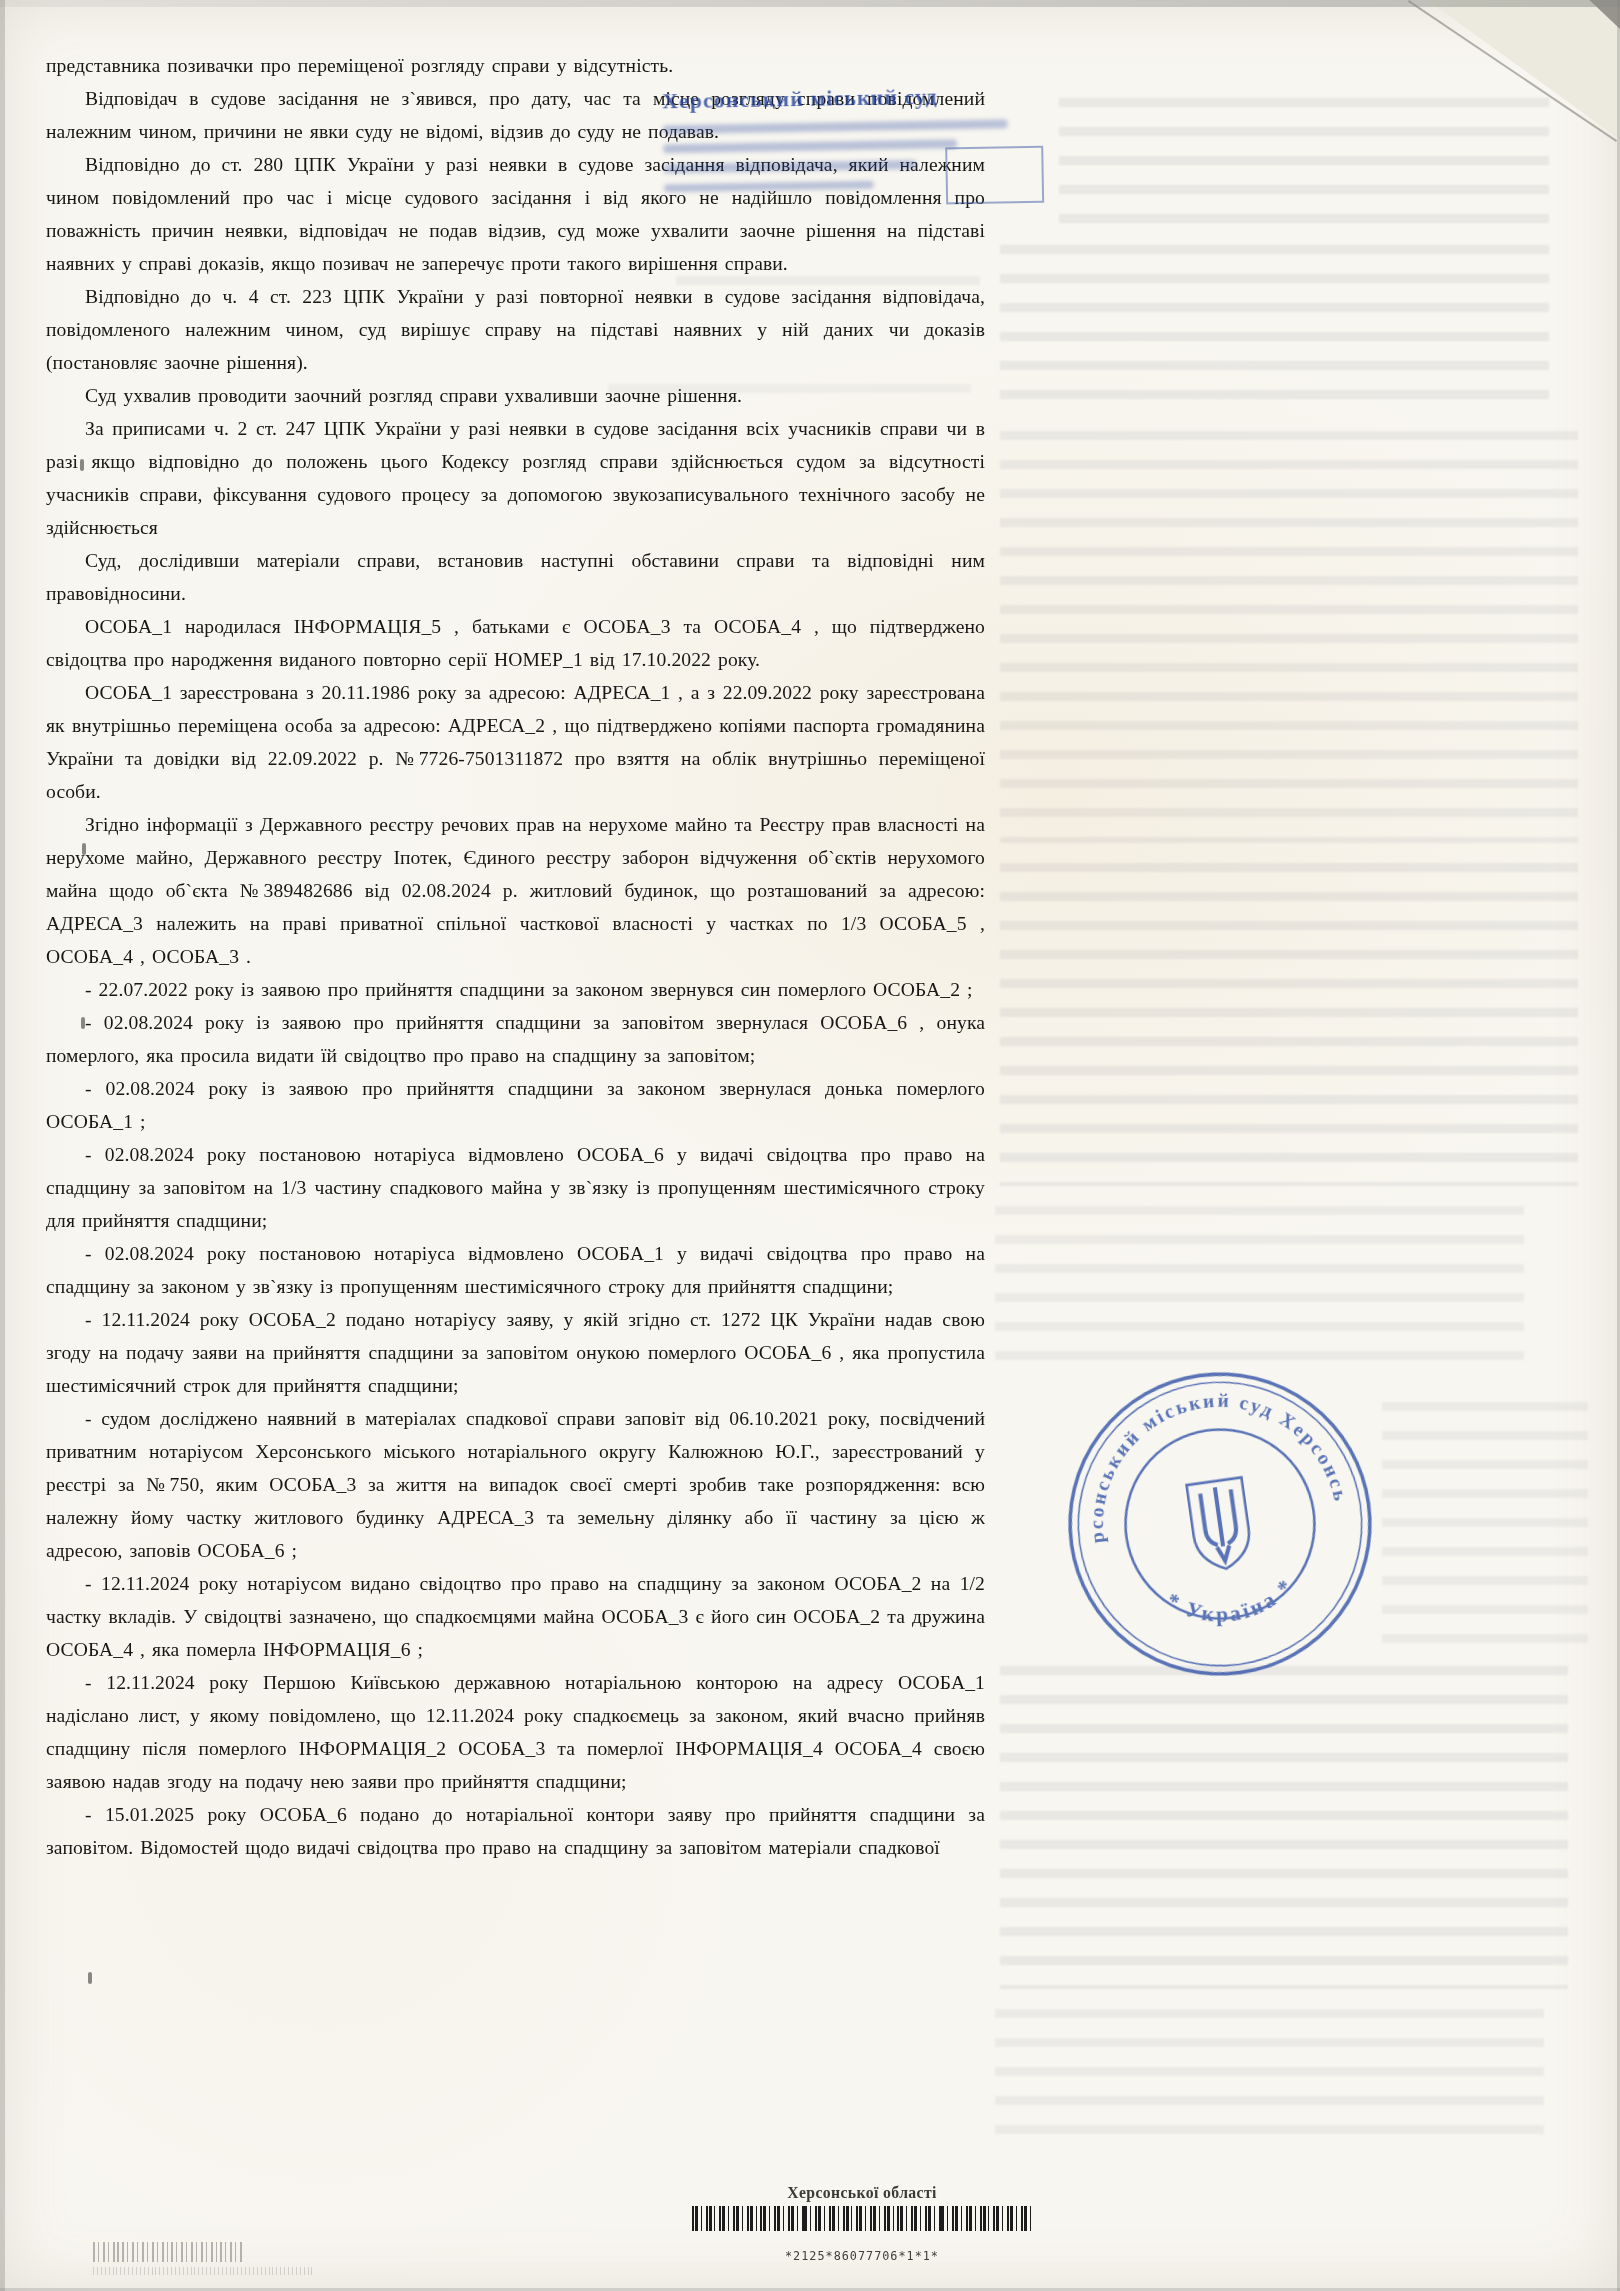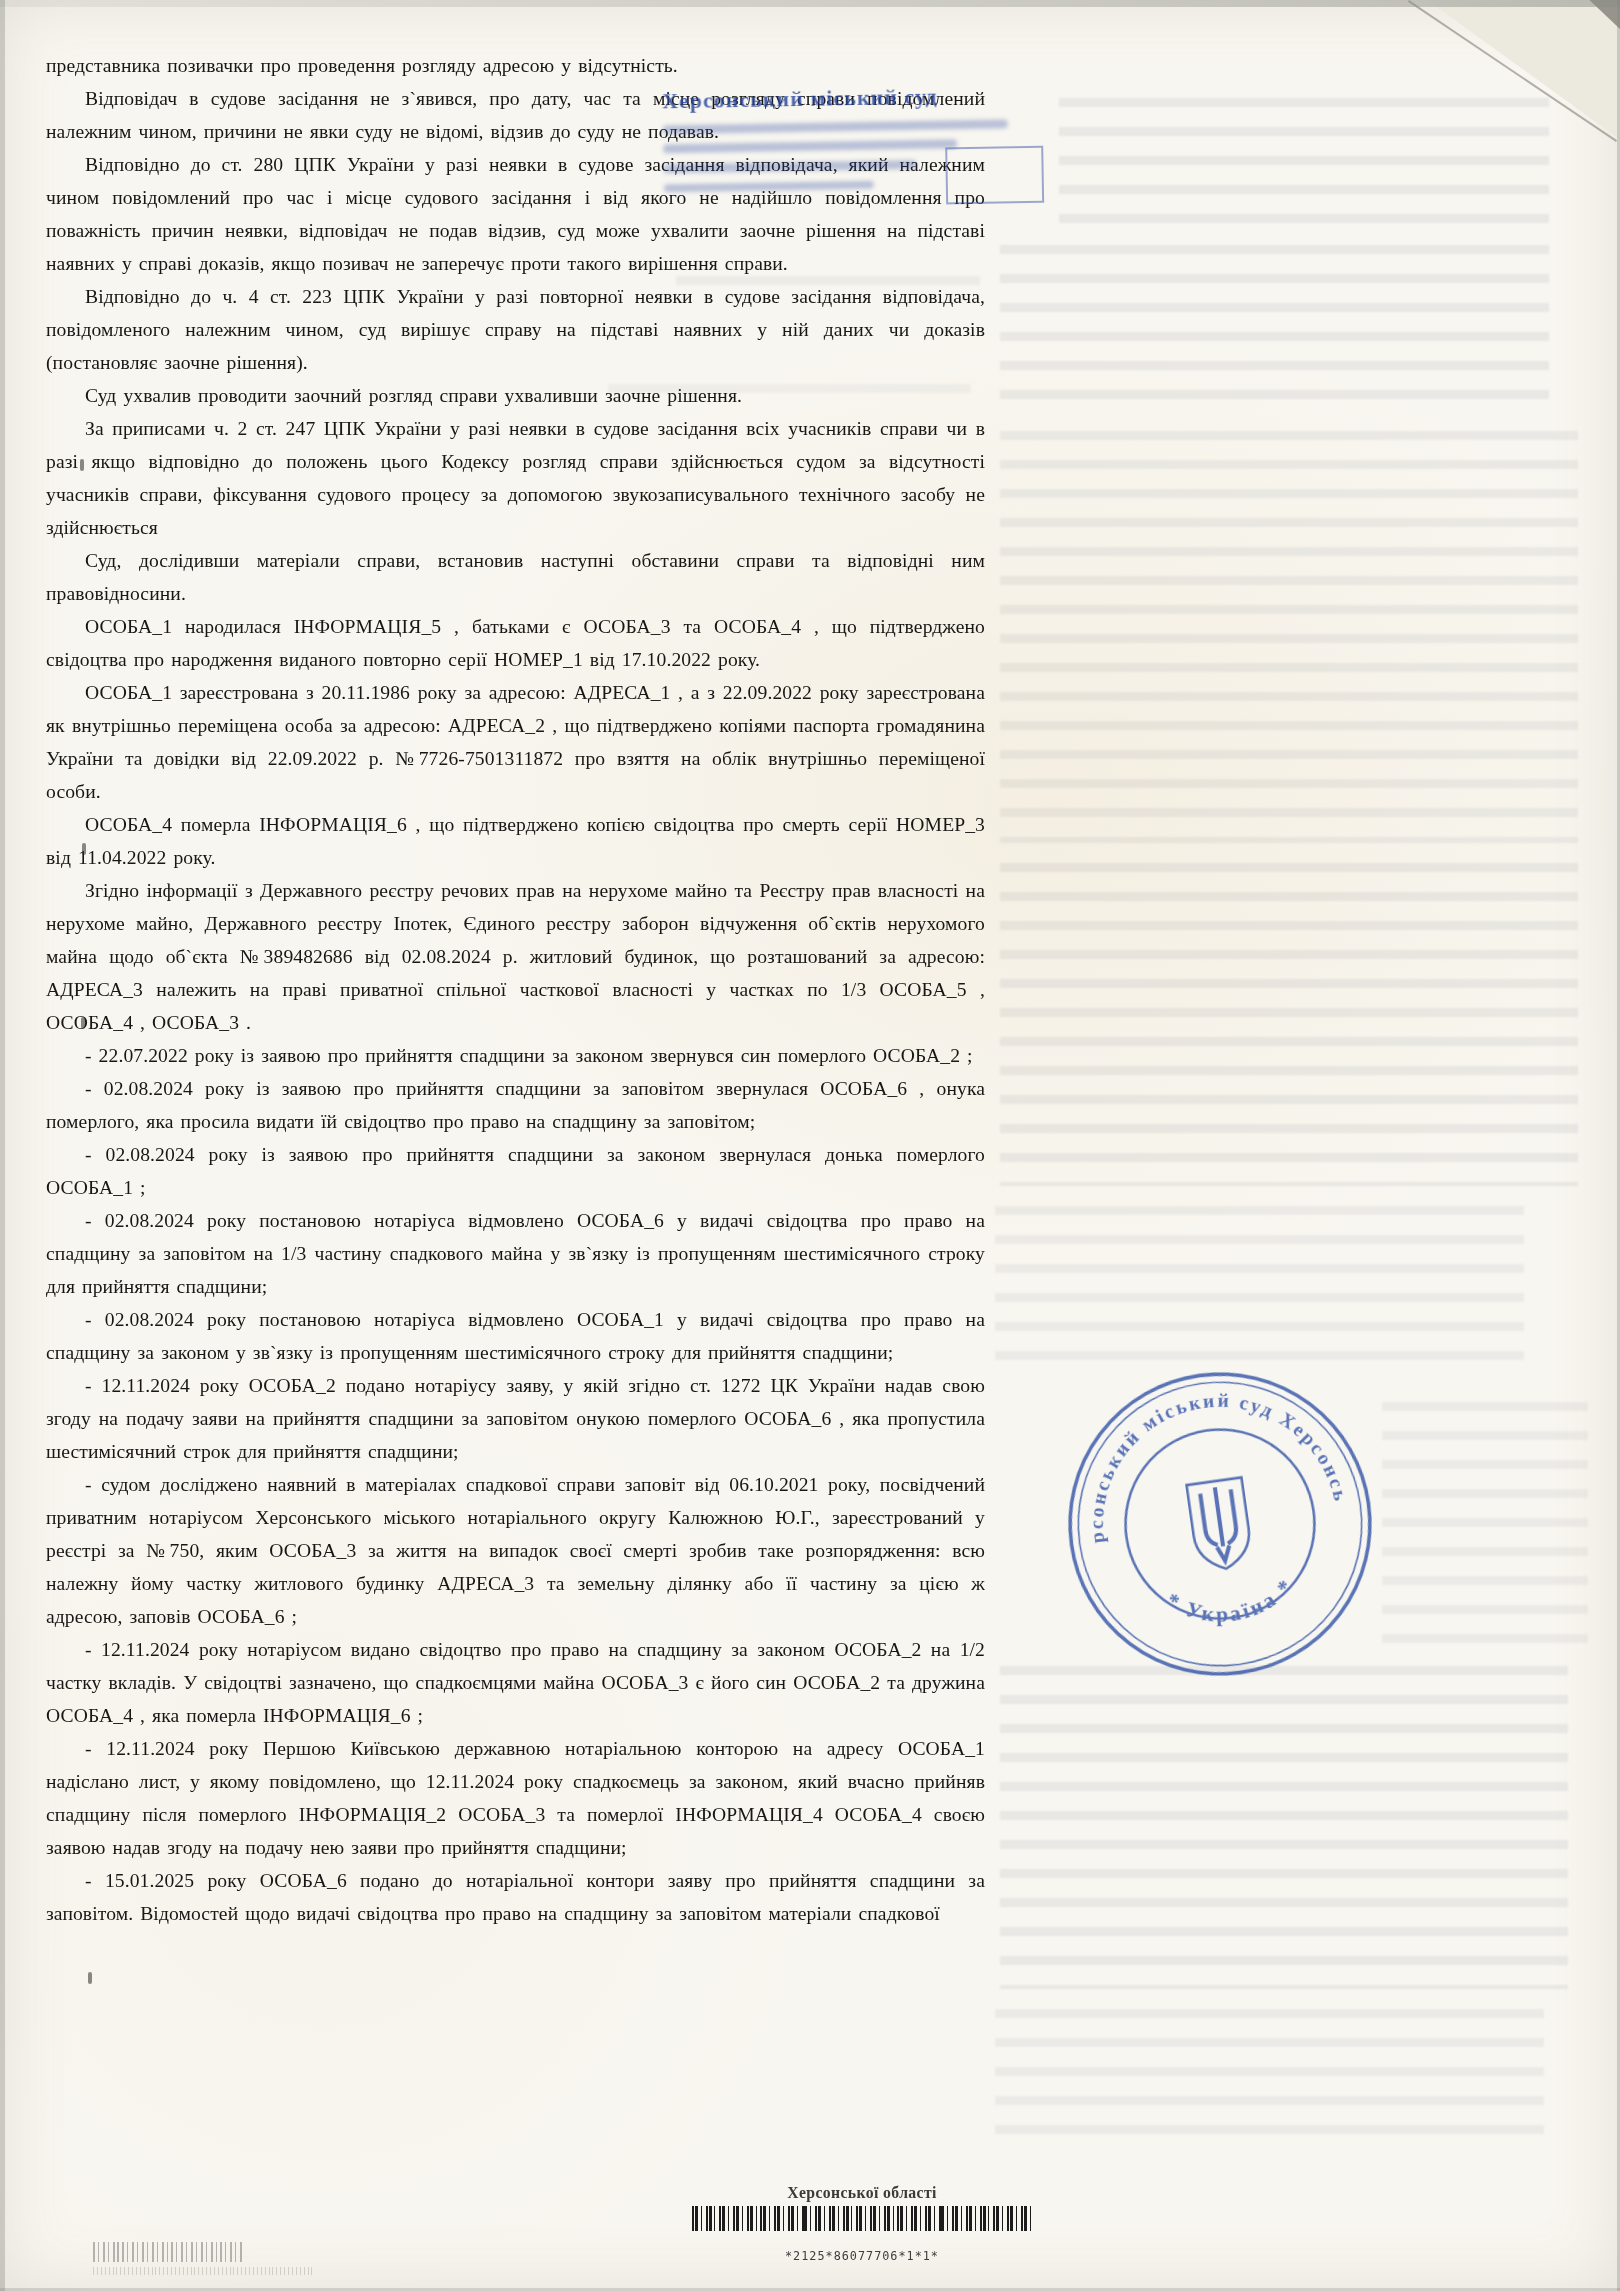--- a/index.html
+++ b/index.html
@@ -78,30 +78,29 @@
   <div class="bleed" style="left:1000px; top:431px;  width:578px; height:412px; opacity:.45"></div>
   <div class="bleed" style="left:1000px; top:863px;  width:578px; height:323px; opacity:.5"></div>
   <div class="bleed" style="left:995px; top:1206px; width:529px; height:167px; opacity:.4"></div>
   <div class="bleed" style="left:1382px; top:1402px; width:206px; height:245px; opacity:.4"></div>
   <div class="bleed" style="left:1000px; top:1666px; width:568px; height:323px; opacity:.5"></div>
   <div class="bleed" style="left:995px; top:2009px; width:549px; height:127px; opacity:.4"></div>
   <div class="bleed" style="left:676px;  top:276px;  width:304px; height:13.7px;  opacity:.35"></div>
   <div class="bleed" style="left:608px;  top:384px;  width:363px; height:29px;  opacity:.3"></div>
 
   <main class="content">
-    <p class="no-indent">представника позивачки про проведення розгляду адресою у відсутність.</p>
+    <p class="no-indent">представника позивачки про переміщеної розгляду справи у відсутність.</p>
     <p>Відповідач в судове засідання не з`явився, про дату, час та місце розгляду справи повідомлений належним чином, причини не явки суду не відомі, відзив до суду не подавав.</p>
     <p>Відповідно до ст. 280 ЦПК України у разі неявки в судове засідання відповідача, який належним чином повідомлений про час і місце судового засідання і від якого не надійшло повідомлення про поважність причин неявки, відповідач не подав відзив, суд може ухвалити заочне рішення на підставі наявних у справі доказів, якщо позивач не заперечує проти такого вирішення справи.</p>
     <p>Відповідно до ч. 4 ст. 223 ЦПК України у разі повторної неявки в судове засідання відповідача, повідомленого належним чином, суд вирішує справу на підставі наявних у ній даних чи доказів (постановляє заочне рішення).</p>
     <p>Суд ухвалив проводити заочний розгляд справи ухваливши заочне рішення.</p>
     <p>За приписами ч. 2 ст. 247 ЦПК України у разі неявки в судове засідання всіх учасників справи чи в разі якщо відповідно до положень цього Кодексу розгляд справи здійснюється судом за відсутності учасників справи, фіксування судового процесу за допомогою звукозаписувального технічного засобу не здійснюється</p>
     <p>Суд, дослідивши матеріали справи, встановив наступні обставини справи та відповідні ним правовідносини.</p>
     <p>ОСОБА_1 народилася ІНФОРМАЦІЯ_5 , батьками є ОСОБА_3 та ОСОБА_4 , що підтверджено свідоцтва про народження виданого повторно серії НОМЕР_1 від 17.10.2022 року.</p>
     <p>ОСОБА_1 зареєстрована з 20.11.1986 року за адресою: АДРЕСА_1 , а з 22.09.2022 року зареєстрована як внутрішньо переміщена особа за адресою: АДРЕСА_2 , що підтверджено копіями паспорта громадянина України та довідки від 22.09.2022 р. №7726-7501311872 про взяття на облік внутрішньо переміщеної особи.</p>
-    <p>ОСОБА_4 померла ІНФОРМАЦІЯ_6 , що підтверджено копією свідоцтва про смерть серії НОМЕР_3 від 11.04.2022 року.</p>
     <p>Згідно інформації з Державного реєстру речових прав на нерухоме майно та Реєстру прав власності на нерухоме майно, Державного реєстру Іпотек, Єдиного реєстру заборон відчуження об`єктів нерухомого майна щодо об`єкта №389482686 від 02.08.2024 р. житловий будинок, що розташований за адресою: АДРЕСА_3 належить на праві приватної спільної часткової власності у частках по 1/3 ОСОБА_5 , ОСОБА_4 , ОСОБА_3 .</p>
     <p>- 22.07.2022 року із заявою про прийняття спадщини за законом звернувся син померлого ОСОБА_2 ;</p>
     <p>- 02.08.2024 року із заявою про прийняття спадщини за заповітом звернулася ОСОБА_6 , онука померлого, яка просила видати їй свідоцтво про право на спадщину за заповітом;</p>
     <p>- 02.08.2024 року із заявою про прийняття спадщини за законом звернулася донька померлого ОСОБА_1 ;</p>
     <p>- 02.08.2024 року постановою нотаріуса відмовлено ОСОБА_6 у видачі свідоцтва про право на спадщину за заповітом на 1/3 частину спадкового майна у зв`язку із пропущенням шестимісячного строку для прийняття спадщини;</p>
     <p>- 02.08.2024 року постановою нотаріуса відмовлено ОСОБА_1 у видачі свідоцтва про право на спадщину за законом у зв`язку із пропущенням шестимісячного строку для прийняття спадщини;</p>
     <p>- 12.11.2024 року ОСОБА_2 подано нотаріусу заяву, у якій згідно ст. 1272 ЦК України надав свою згоду на подачу заяви на прийняття спадщини за заповітом онукою померлого ОСОБА_6 , яка пропустила шестимісячний строк для прийняття спадщини;</p>
     <p>- судом досліджено наявний в матеріалах спадкової справи заповіт від 06.10.2021 року, посвідчений приватним нотаріусом Херсонського міського нотаріального округу Калюжною Ю.Г., зареєстрований у реєстрі за №750, яким ОСОБА_3 за життя на випадок своєї смерті зробив таке розпорядження: всю належну йому частку житлового будинку АДРЕСА_3 та земельну ділянку або її частину за цією ж адресою, заповів ОСОБА_6 ;</p>
     <p>- 12.11.2024 року нотаріусом видано свідоцтво про право на спадщину за законом ОСОБА_2 на 1/2 частку вкладів. У свідоцтві зазначено, що спадкоємцями майна ОСОБА_3 є його син ОСОБА_2 та дружина ОСОБА_4 , яка померла ІНФОРМАЦІЯ_6 ;</p>
     <p>- 12.11.2024 року Першою Київською державною нотаріальною конторою на адресу ОСОБА_1 надіслано лист, у якому повідомлено, що 12.11.2024 року спадкоємець за законом, який вчасно прийняв спадщину після померлого ІНФОРМАЦІЯ_2 ОСОБА_3 та померлої ІНФОРМАЦІЯ_4 ОСОБА_4 своєю заявою надав згоду на подачу нею заяви про прийняття спадщини;</p>

